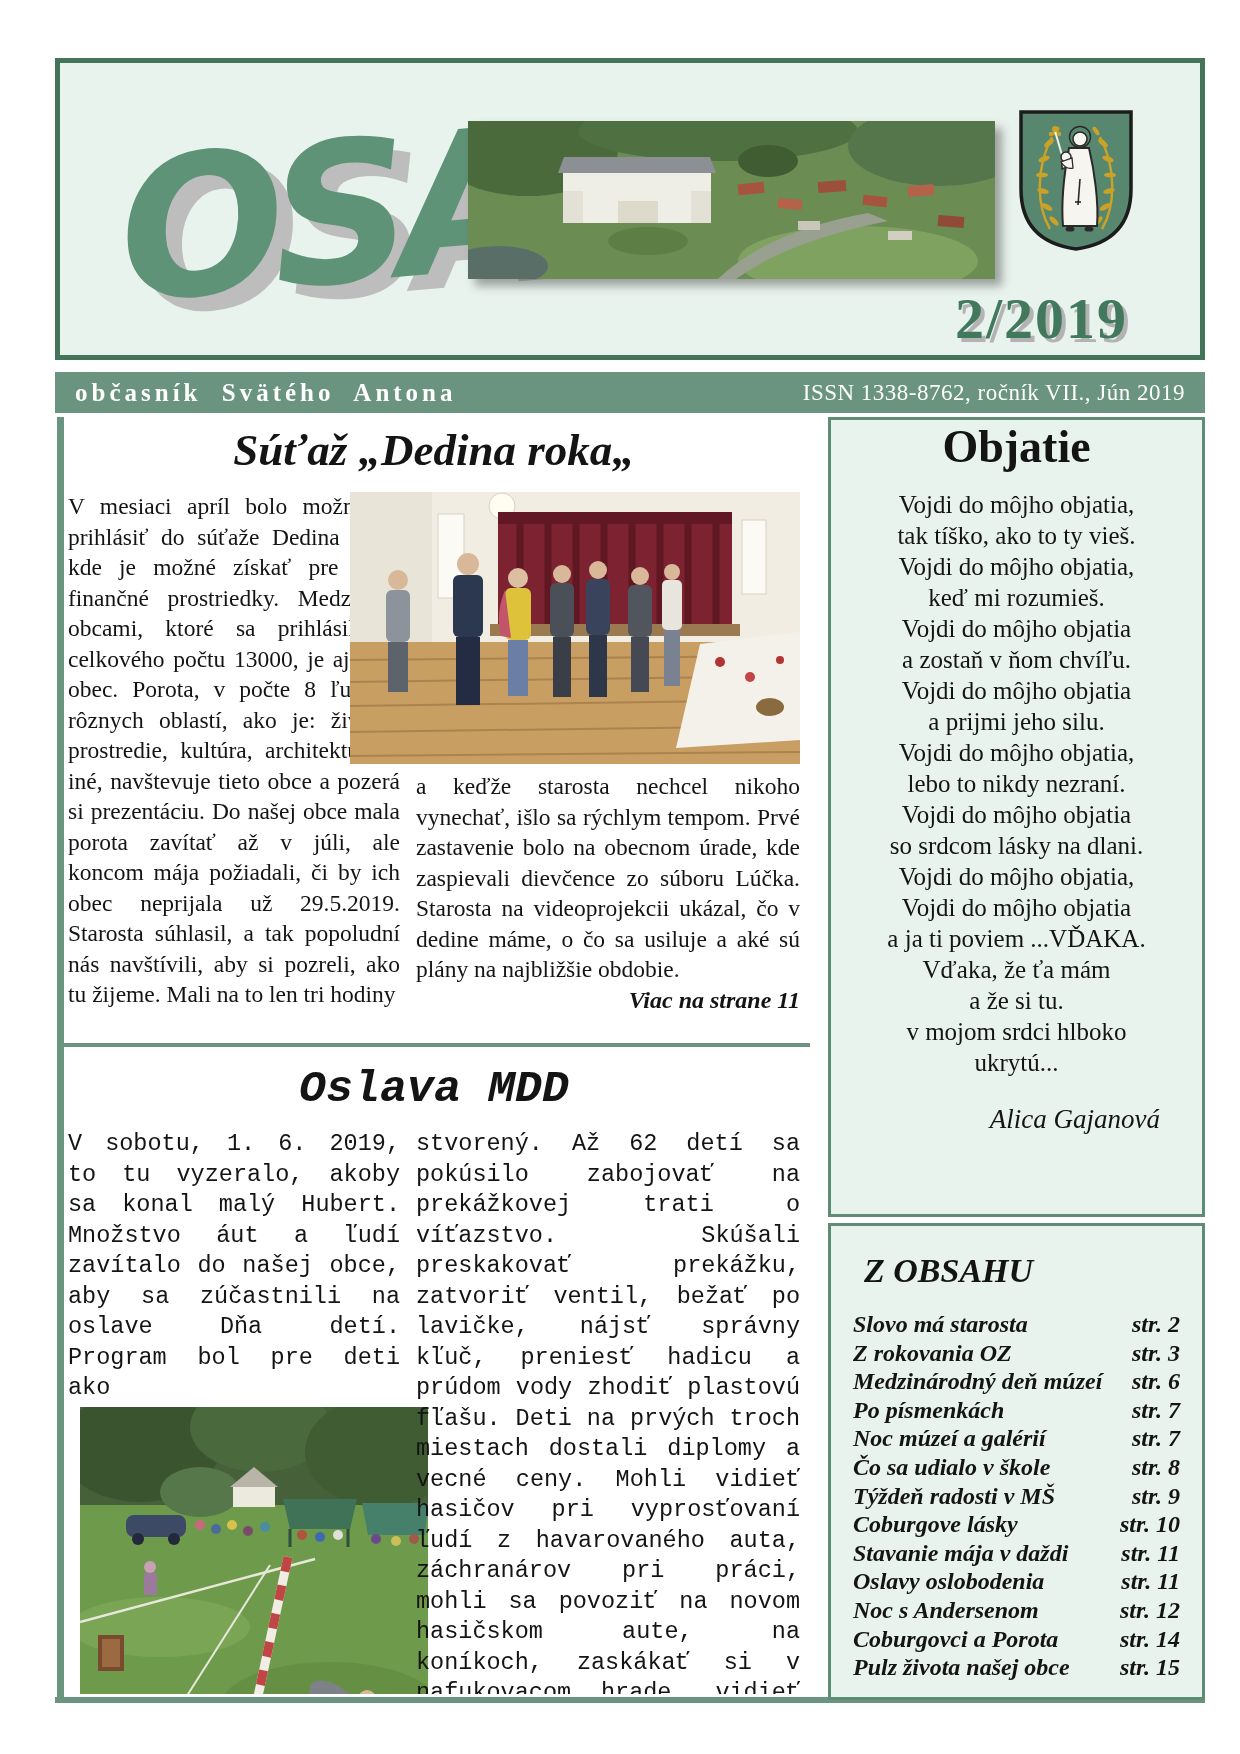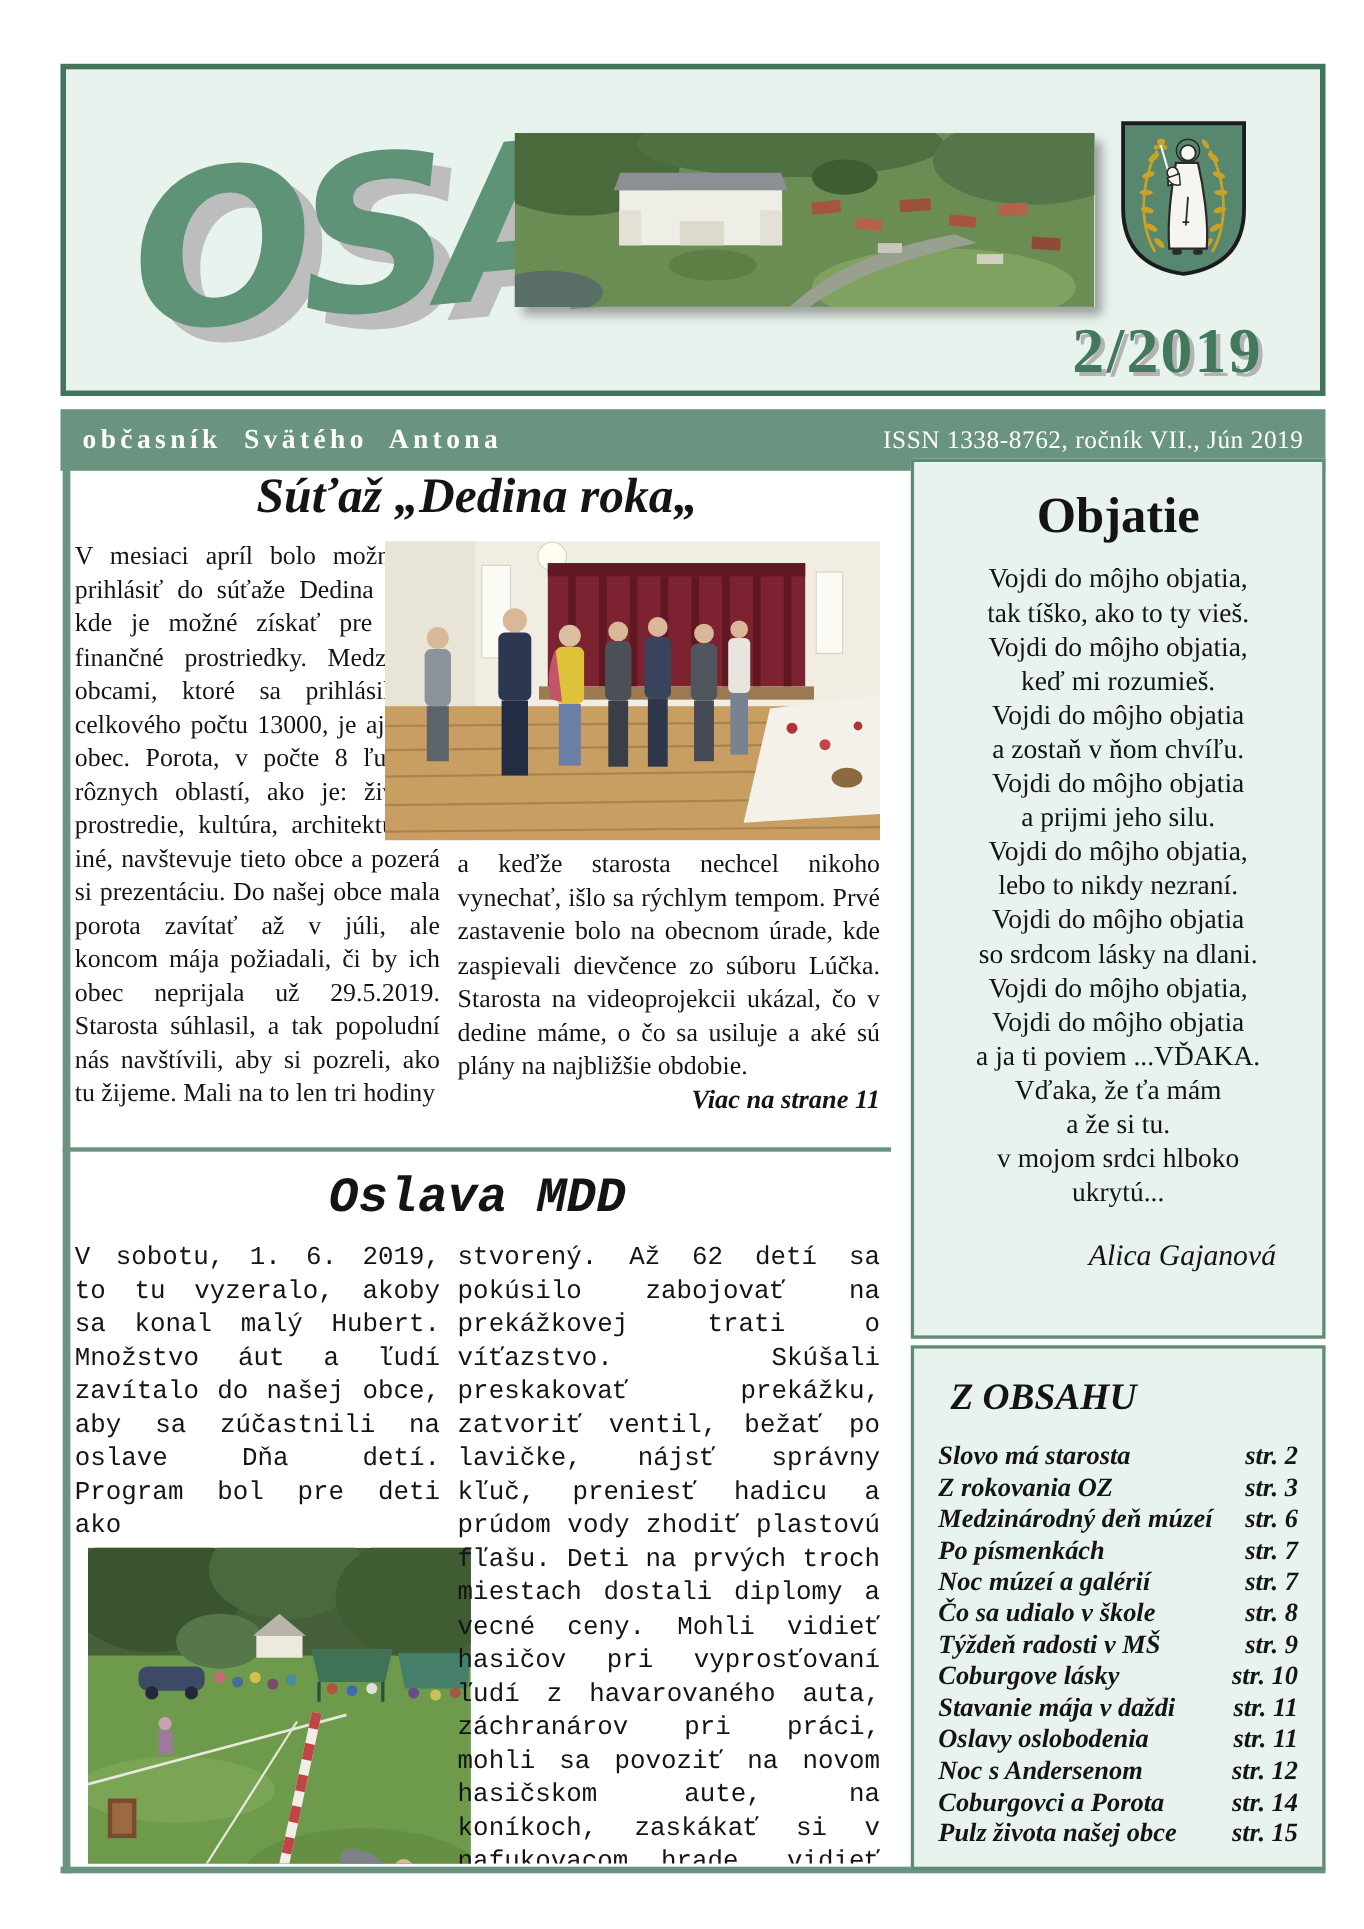--- a/index.html
+++ b/index.html
@@ -14,27 +14,27 @@
     background:#e9f3ed;border:5px solid #44755a;box-sizing:border-box;
   }
   .logo-wrap{position:absolute;left:18px;top:6px;width:400px;height:270px;}
   .header-photo{
     position:absolute;left:408px;top:58px;width:527px;height:158px;
     box-shadow:7px 7px 9px rgba(60,60,60,.45);
   }
   .header-photo svg,.photo svg{display:block;width:100%;height:100%;}
   .coat{position:absolute;left:956px;top:44px;width:120px;height:146px;}
   .issue{
-    position:absolute;right:52px;top:222px;
+    position:absolute;right:72px;top:222px;
     font-size:58px;font-weight:bold;color:#42795d;letter-spacing:2px;
     text-shadow:4px 4px 0 #b3b3b3;
   }
   
   .title-bar{
-    position:absolute;left:55px;top:372px;width:1150px;height:56px;
+    position:absolute;left:55px;top:372px;width:1150px;height:41px;
     background:#6a947f;color:#fff;display:flex;justify-content:space-between;
     align-items:center;padding:0 20px;box-sizing:border-box;
   }
   .subtitle{font-weight:bold;font-size:25px;letter-spacing:4px;word-spacing:10px;}
   .issn{font-size:23px;letter-spacing:.5px;}
   
   .left-rule{position:absolute;left:57px;top:417px;width:7px;height:1286px;background:#6a947f;}
   .bottom-rule{position:absolute;left:55px;top:1697px;width:1150px;height:6px;background:#6a947f;}
   .article-sep{position:absolute;left:57px;top:1043px;width:753px;height:4px;background:#6a947f;}
   
@@ -55,21 +55,21 @@
   p.body{margin:0;font-size:23.5px;line-height:30.5px;text-align:justify;}
   .more{font-weight:bold;font-style:italic;font-size:24px;text-align:right;margin-top:2px;}
   .more.inset{padding-right:80px;}
   .photo2{width:348px;height:410px;margin:3px 0 0 12px;}
   
   .side-box{
     position:absolute;left:828px;width:377px;background:#e9f3ed;
     border:3px solid #5f8c75;box-sizing:border-box;
   }
   .poem-box{top:417px;height:800px;text-align:center;}
-  .poem-box h2{margin:22px 0 0;font-size:46px;font-weight:bold;}
+  .poem-box h2{margin:0 0 0;font-size:46px;font-weight:bold;}
   .poem{margin-top:16px;font-size:25px;line-height:31px;}
   .poem-author{margin-top:26px;text-align:right;padding-right:42px;font-style:italic;font-size:27px;}
   .toc-box{top:1223px;height:477px;padding:16px 22px 0;}
   .toc-box h2{margin:10px 11px 20px;font-size:34px;font-style:italic;font-weight:bold;}
   .toc-row{
     display:flex;justify-content:space-between;align-items:baseline;
     font-weight:bold;font-style:italic;font-size:24px;line-height:28.6px;
   }
 </style>
 </head>

